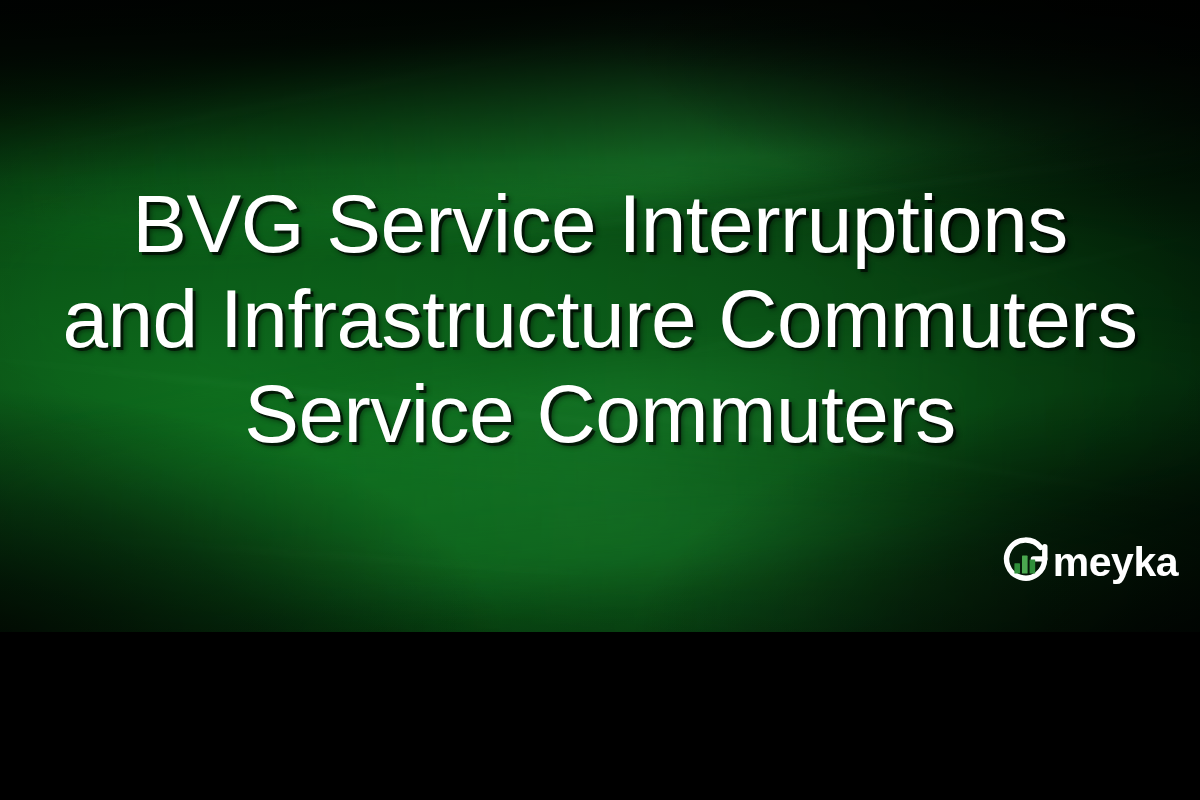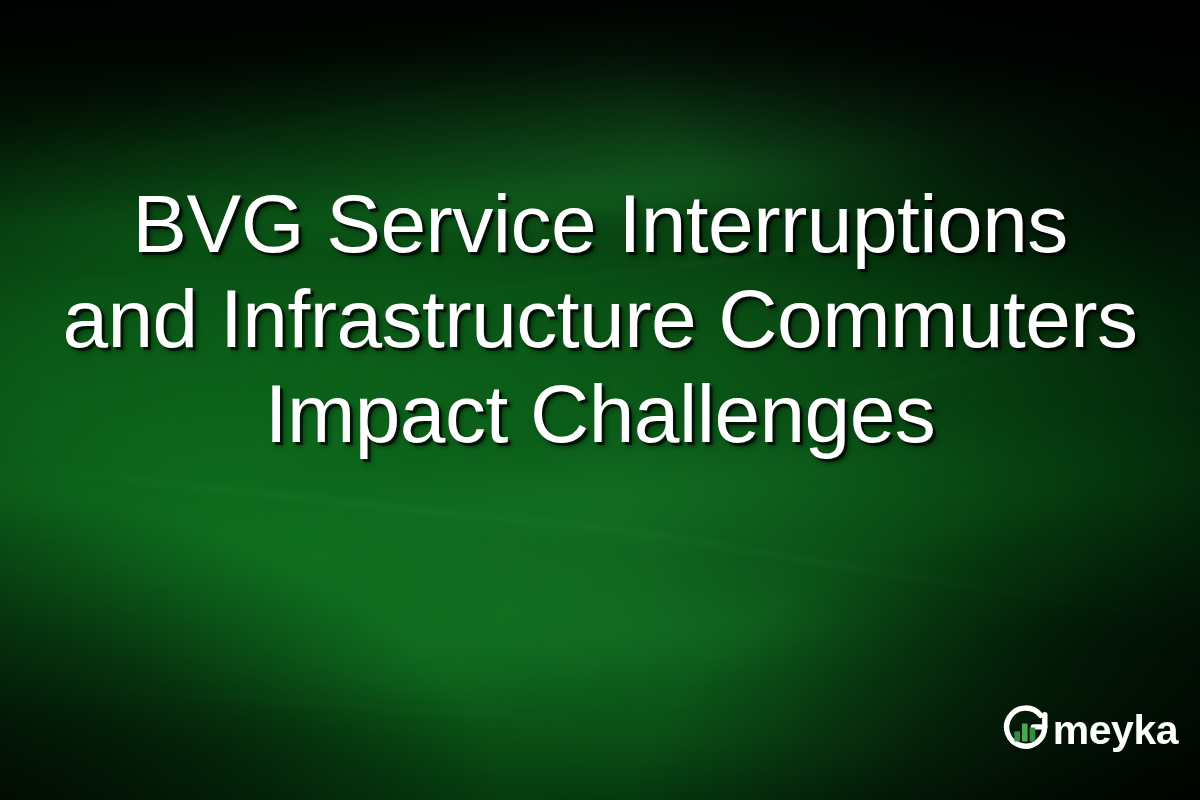--- a/index.html
+++ b/index.html
@@ -3,21 +3,21 @@
 <meta charset="utf-8">
 <style>
   html, body {
     margin: 0;
     padding: 0;
     background: #000;
   }
   #stage {
     position: relative;
     width: 1200px;
-    height: 800px;
+    height: 632px;
     overflow: hidden;
     font-family: "Liberation Sans", sans-serif;
     background: #0c4a6e;
   }
 
   
   .bg-layer {
     position: absolute;
     inset: 0;
     pointer-events: none;
@@ -184,21 +184,21 @@
 
   <div class="bg-layer" id="bg-dark-top"></div>
   <div class="bg-layer" id="bg-dark-corner-tr"></div>
   <div class="bg-layer" id="bg-dark-corner-bl"></div>
   <div class="bg-layer" id="bg-dark-corner-br"></div>
   <div class="bg-layer" id="bg-vignette"></div>
 
   <div id="title-block">
     <span class="title-line">BVG Service Interruptions</span>
     <span class="title-line">and Infrastructure Commuters</span>
-    <span class="title-line">Impact Challenges</span>
+    <span class="title-line">Service Commuters</span>
   </div>
 
   <div id="logo">
     <svg id="logo-mark" viewBox="0 0 54 54">
 
       <path d="M41.6 13.4
                A 19 19 0 1 0 45.6 24.4" fill="none" stroke="#ffffff" stroke-width="5.4" stroke-linecap="round"></path>
 
       <path d="M45.8 12.6 L45.8 24.9 L34.4 24.9" fill="none" stroke="#ffffff" stroke-width="5.4" stroke-linecap="round" stroke-linejoin="round"></path>
 

